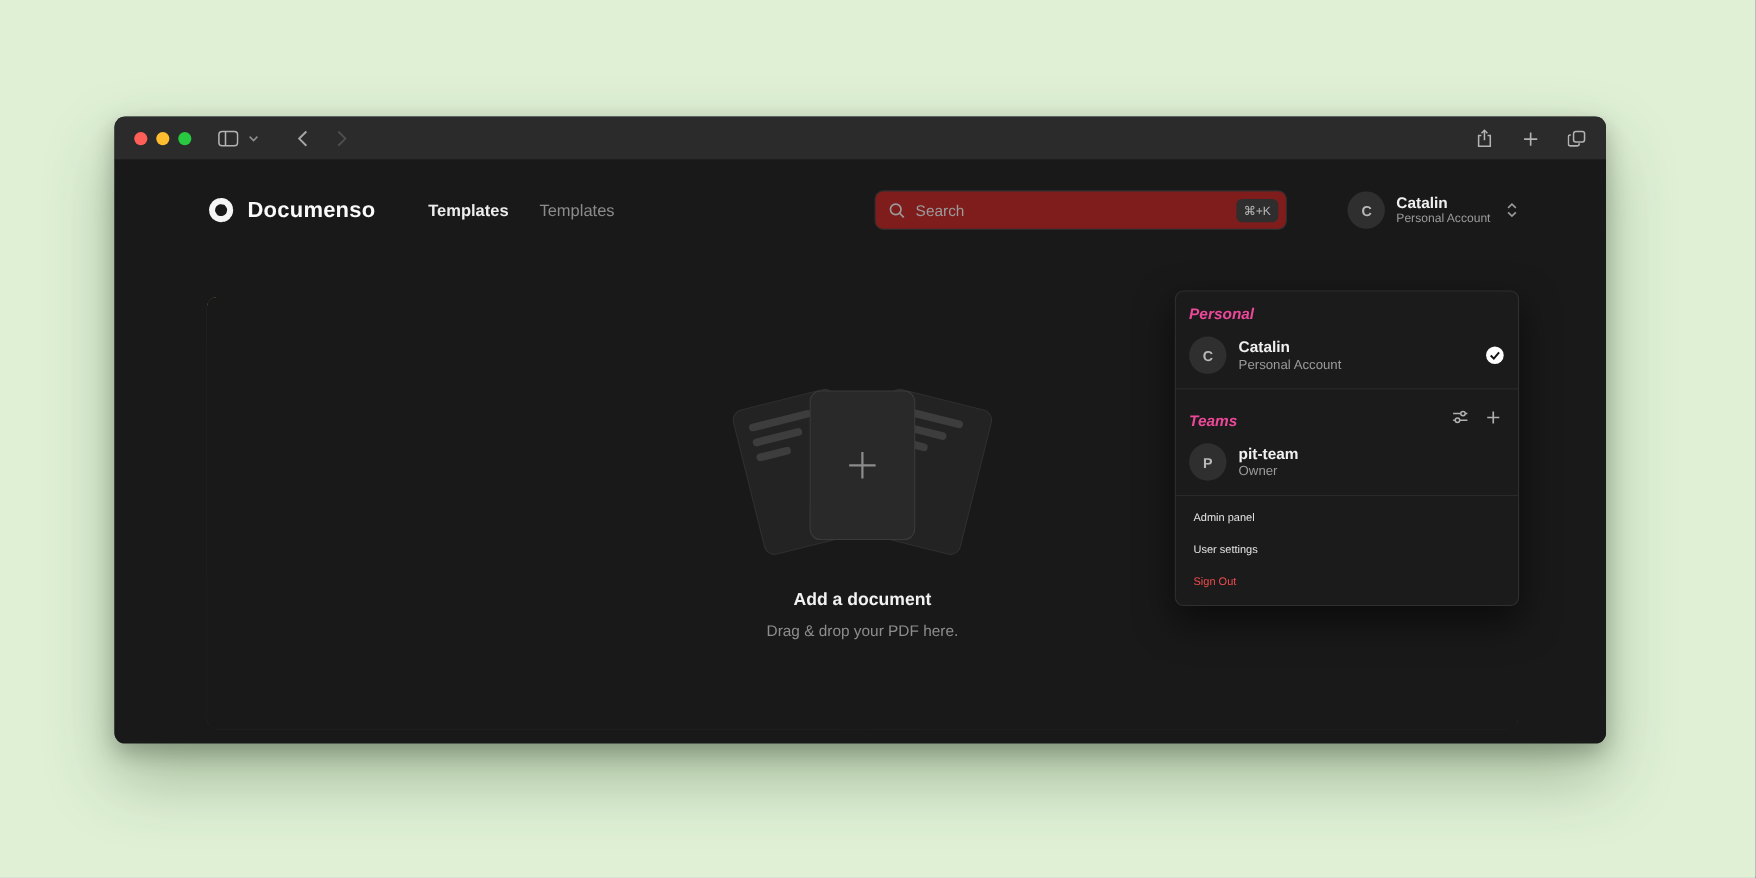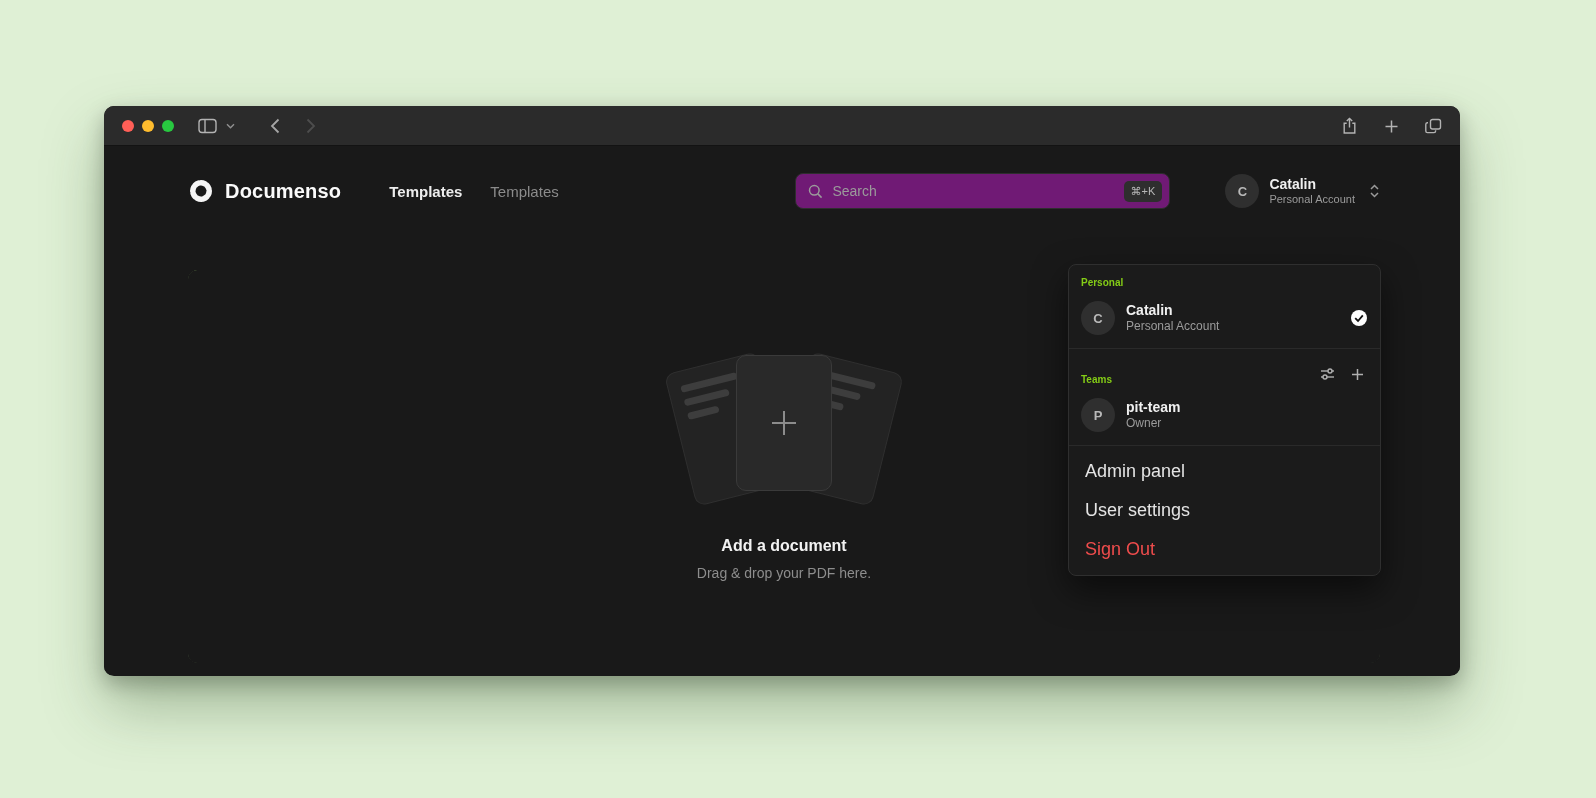--- a/index.html
+++ b/index.html
@@ -41,50 +41,50 @@
   .app { position:relative; height:529px; background:var(--app_bg,#191919); }
 
   .app-header { display:flex; align-items:center; height:90px; padding:0 80px 0 84px; }
   .brand { display:flex; align-items:center; gap:11px; cursor:pointer; }
   .brand-text { font-size:20px; font-weight:700; color:#fafafa; letter-spacing:.2px; }
   .main-nav { display:flex; gap:28px; margin-left:48px; }
   .nav-item { font-size:15px; color:#8b8b8b; font-weight:500; cursor:pointer; }
   .nav-item.active { color:#ededed; font-weight:600; }
 
   .searchbar {
-    margin-left:auto; width:375px; height:36px; background:#701a75;
+    margin-left:auto; width:375px; height:36px; background:#7f1d1d;
     border:1px solid #2e2e2e; border-radius:8px;
     display:flex; align-items:center; gap:9px; padding:0 7px 0 12px; cursor:text;
   }
   .search-placeholder { font-size:14px; color:#9b9b9b; flex:1; }
   .kbd { background:#2e2e2e; color:#b6b6b6; font-size:11px; padding:4px 7px; border-radius:5px; }
 
   .account { margin-left:55px; display:flex; align-items:center; gap:10px; cursor:pointer; }
   .avatar { width:34px; height:34px; border-radius:50%; background:#2f2f2f;
             display:flex; align-items:center; justify-content:center;
             color:#b9b9b9; font-size:13px; font-weight:600; flex:0 0 auto; }
   .acct-name { font-size:14px; font-weight:600; color:#f0f0f0; line-height:1.2; }
   .acct-sub  { font-size:11px; color:#9b9b9b; line-height:1.2; }
 
   
   .menu {
     position:absolute; left:964px; top:118px; width:313px; z-index:60;
     background:#1b1b1b; border:1px solid #2f2f2f; border-radius:8px;
     box-shadow:0 14px 34px rgba(0,0,0,.55); padding:4px 0 6px; 
   }
-  .menu-label { font-size:10px; font-weight:700; color:#84cc16; padding:8px 12px 6px; }
+  .menu-label { font-size:14px; font-weight:700; color:#ec4899; padding:8px 12px 6px;font-style:italic; }
   .menu-account { display:flex; align-items:center; gap:11px; padding:7px 12px; cursor:pointer; }
   .menu-account .m-name { font-size:14px; font-weight:600; color:#f0f0f0; line-height:1.25; }
   .menu-account .m-sub  { font-size:12px; color:#9b9b9b; line-height:1.25; }
   .menu-account .spacer { flex:1; }
   .menu-divider { height:1px; background:#2a2a2a; margin:6px 0; }
   .teams-row { display:flex; align-items:flex-end; padding:8px 12px 6px; }
   .teams-row .menu-label { padding:0; flex:1; }
   .teams-row .t-btn { width:22px; height:22px; display:flex; align-items:center; justify-content:center; cursor:pointer; margin-left:8px; }
-  .menu-item { font-size:18px; color:#e4e4e4; padding:9px 16px; cursor:pointer; }
+  .menu-item { font-size:10px; color:#e4e4e4; padding:9px 16px; cursor:pointer; }
   .menu-item.danger { color:var(--danger,#ef4c4c); }
 
   
   .dropzone-border {
     margin:34px 80px 0 84px; height:393px; border-radius:10px; padding:0;
     background:linear-gradient(150deg, var(--accent_green,#a3d977), #55654a 45%, #49544400 140%), #3c463a;
     cursor:pointer;
   }
   .dropzone {
     width:100%; height:100%; border-radius:9px; background:var(--app_bg,#191919);

